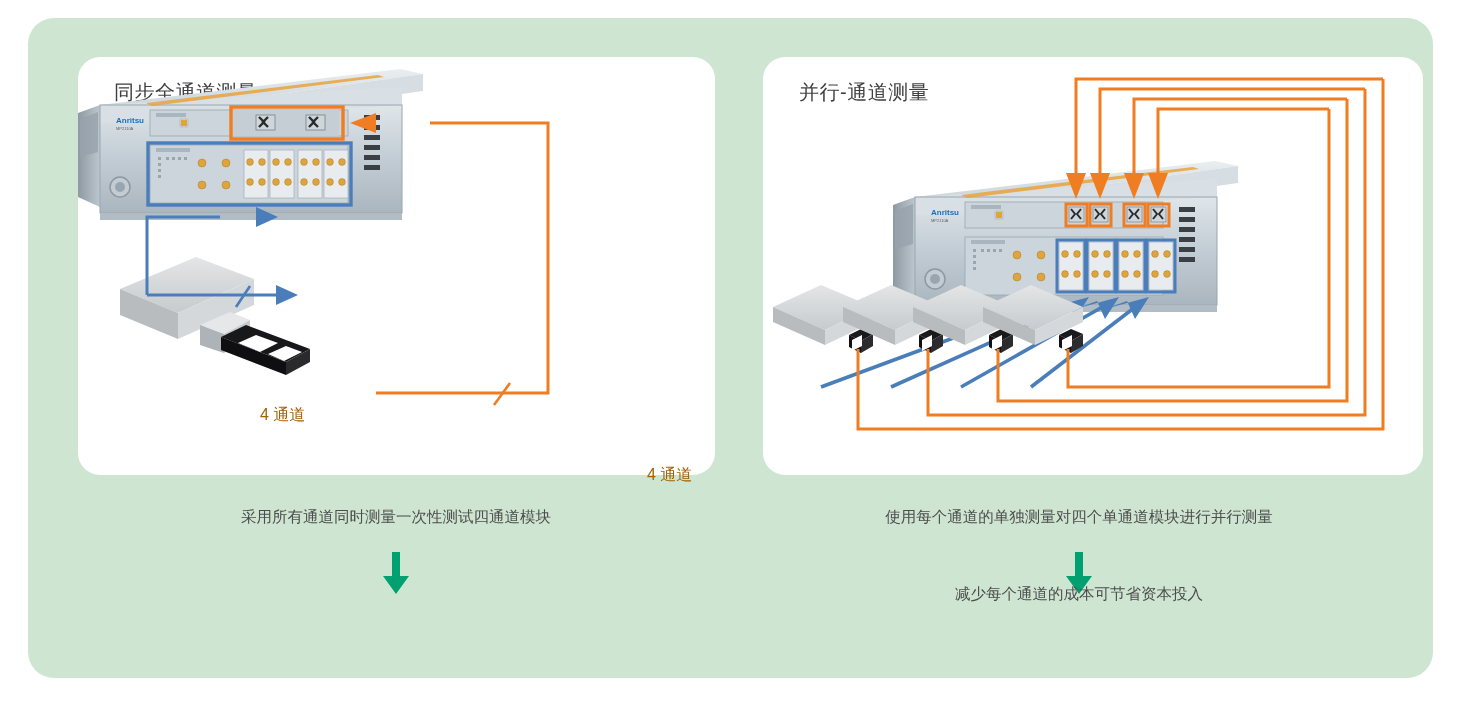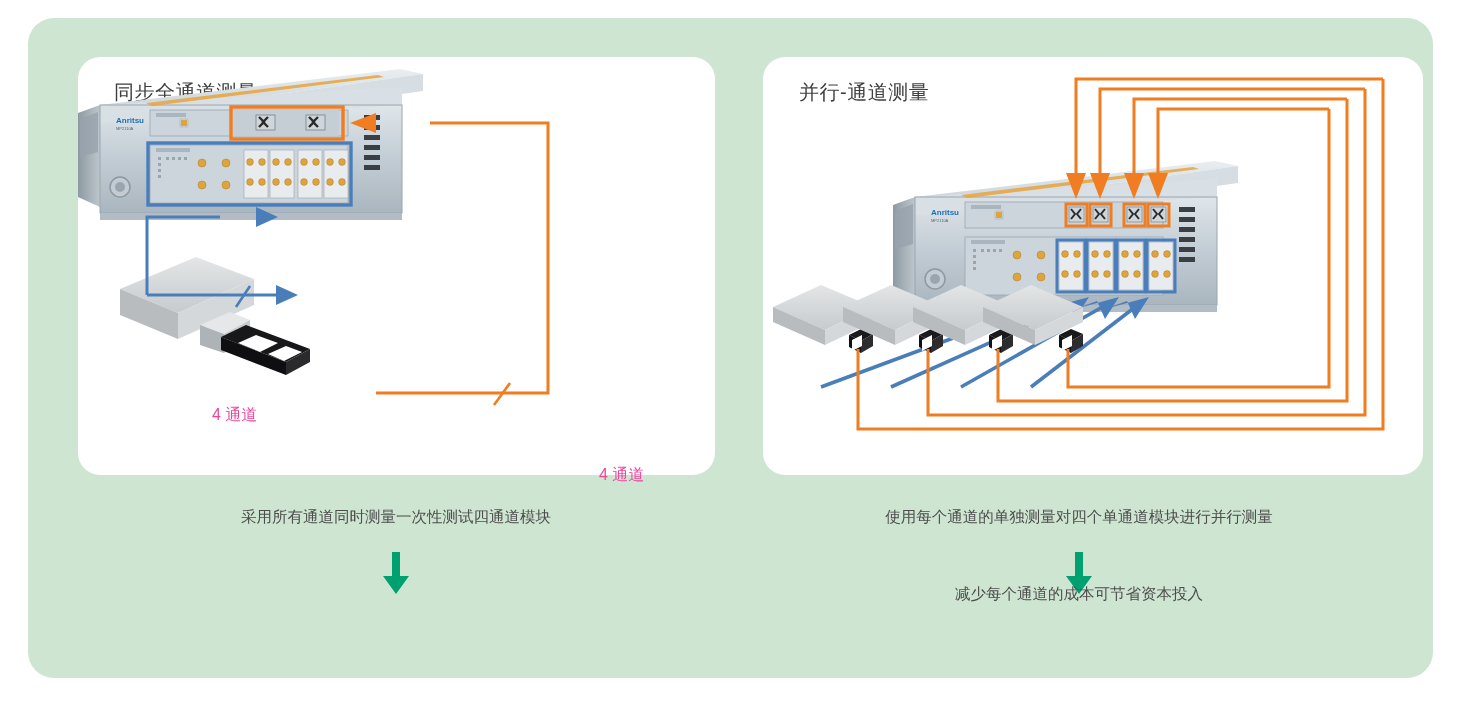--- a/index.html
+++ b/index.html
@@ -68,22 +68,23 @@
     height: 42px;
   }
   .da-l { left: 396px; }
   .da-r { left: 1079px; }
 
   svg.scene { position: absolute; left: 0; top: 0; overflow: visible; }
 
   .lbl {
     position: absolute;
     font-size: 16px;
-    color: #ec4899;
+    color: #a16207;
     white-space: nowrap;
+    margin-left: 48px;
   }
   .lbl-ch1 { left: 134px; top: 348px; }
   .lbl-ch2 { left: 521px; top: 408px; }
 </style>
 </head>
 <body>
 
 <div class="stage">
   <div class="green-card"></div>
 

